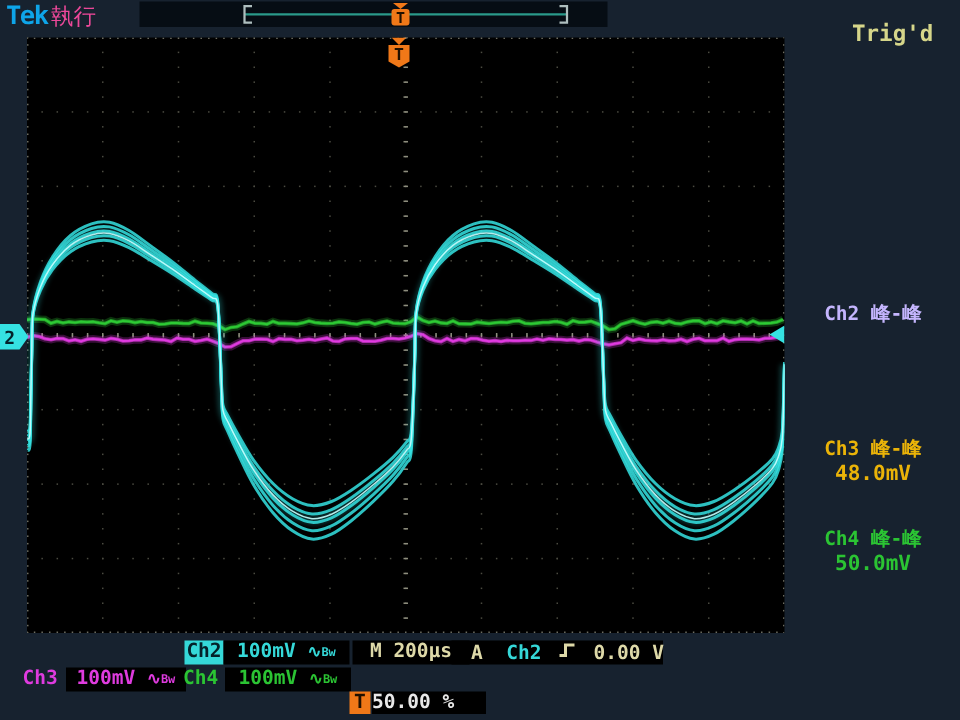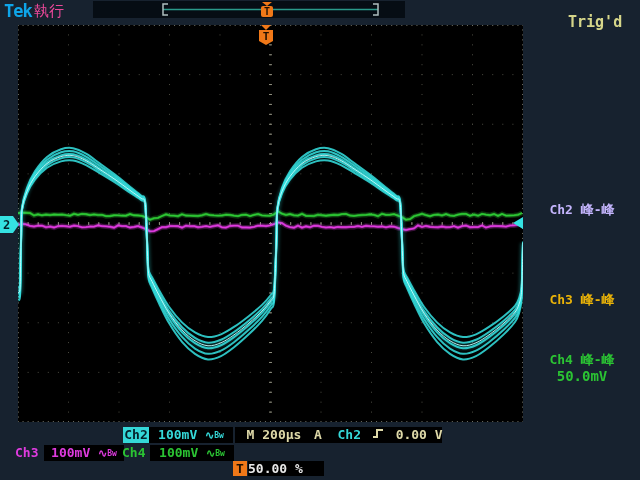--- a/index.html
+++ b/index.html
@@ -1268,20 +1268,21 @@
         <polygon points="0,0 13,0 19,8.5 13,17 0,17" fill="#35e2e2"></polygon>
         <text x="6.5" y="13" text-anchor="middle" font-size="12" font-weight="bold" font-family="DejaVu Sans Mono, monospace" fill="#04222a">2</text>
       </svg>
   </div>
 
   <div class="meas meas-ch2">
     <div><span>Ch2</span> <span>峰-峰</span></div>
   </div>
   <div class="meas meas-ch3">
     <div><span>Ch3</span> <span>峰-峰</span></div>
+    <div class="val">48.0mV</div>
   </div>
   <div class="meas meas-ch4">
     <div><span>Ch4</span> <span>峰-峰</span></div>
     <div class="val">50.0mV</div>
   </div>
 
   <div class="ro ch2badge">Ch2</div>
   <div class="ro box ch2scale cyan">
     <span>100mV</span> <span class="cpl">∿</span><span class="bw">Bw</span>
   </div>

